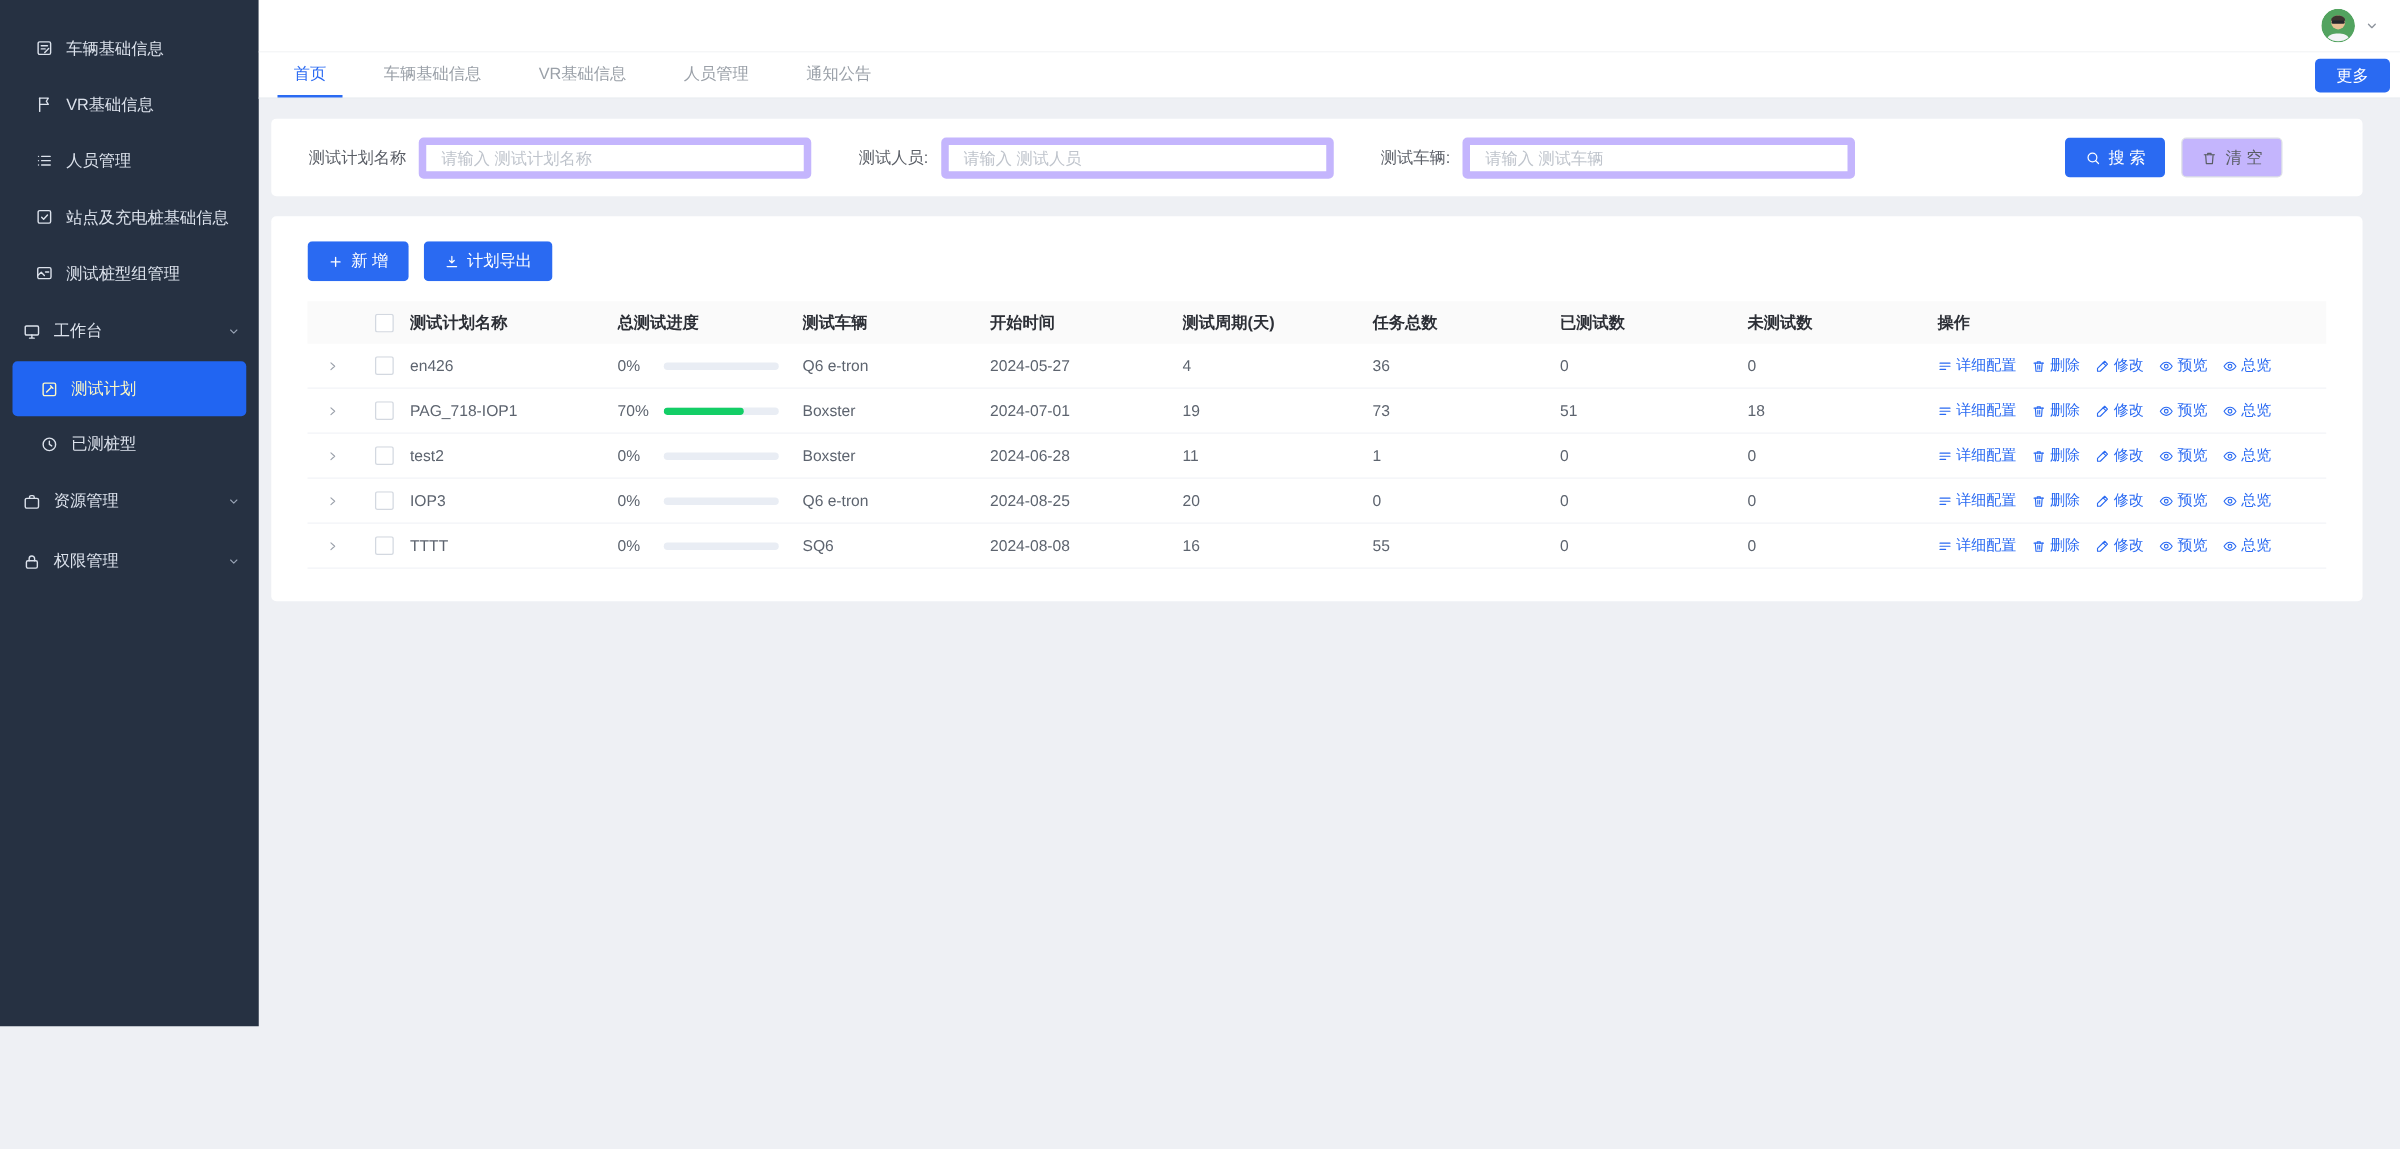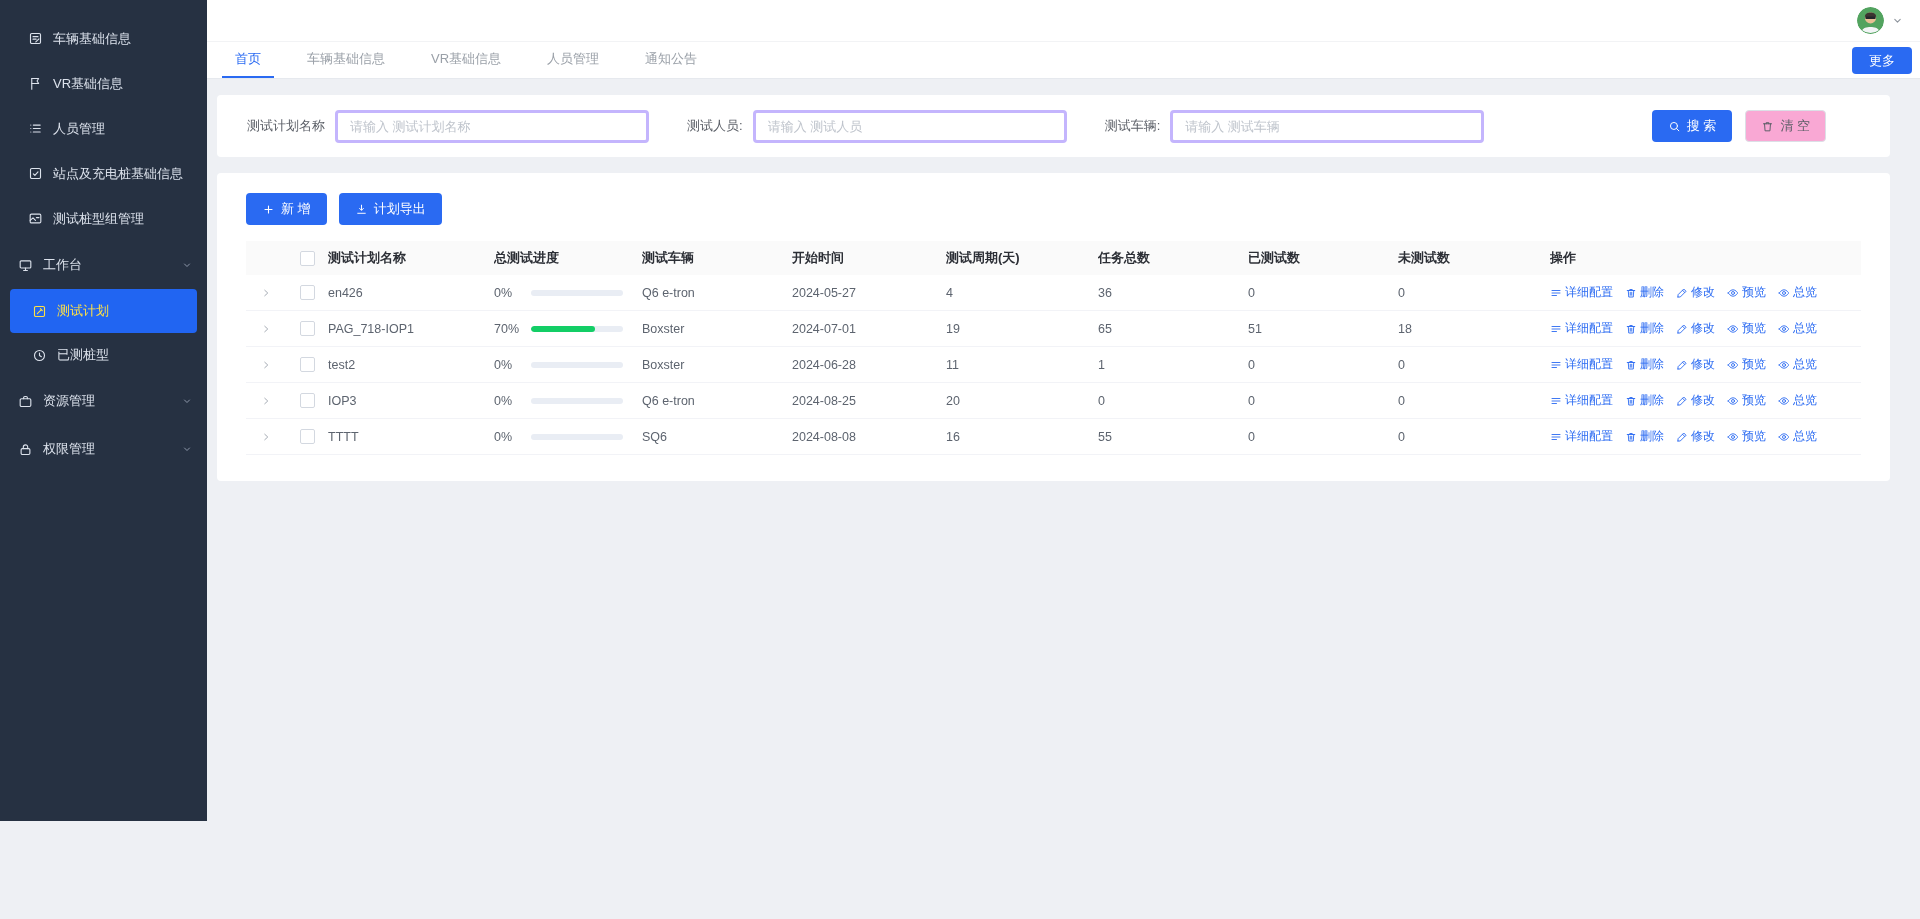--- a/index.html
+++ b/index.html
@@ -10,21 +10,21 @@
     background:#eef0f4; color:#303133;
   }
   .app { display:flex; width:1920px; height:821px; }
 
   
   .sidebar { width:207px; flex-shrink:0; background:#263142; padding-top:16px; height:100%; }
   .side-item { display:flex; align-items:center; gap:10px; height:45px; padding:0 14px 0 28px;
                color:#dce2ec; font-size:13px; cursor:pointer; white-space:nowrap; }
   .side-item.group { padding-left:18px; height:48px; }
   .side-item.sub { margin:0 10px; padding:0 10px 0 22px; border-radius:4px; height:44px; }
-  .side-item.active { background:#2165f2; color:#fde047; }
+  .side-item.active { background:#2165f2; color:#fef9c3; }
   .side-item .chev { margin-left:auto; color:#97a2b4; }
   .icon { display:inline-flex; }
   .icon svg { width:15px; height:15px; display:block; }
   .chev svg { width:12px; height:12px; }
 
   
   .main { flex:1; display:flex; flex-direction:column; min-width:0; }
   .topbar { height:42px; background:#fff; display:flex; align-items:center; justify-content:flex-end;
             padding:0 16px; gap:7px; border-bottom:1px solid #f2f3f5; }
   .avatar { width:27px; height:27px; border-radius:50%; overflow:hidden; cursor:pointer; }
@@ -42,29 +42,29 @@
               font-family:inherit; }
 
   .content { flex:1; padding:16px 30px 0 10px; min-height:0; }
 
   
   .filter-panel { background:#fff; border-radius:4px; height:62px; display:flex; align-items:center;
                   padding:0 64px 0 30px; }
   .filters { display:flex; align-items:center; gap:38px; }
   .filter-group { display:flex; align-items:center; gap:10px; }
   .filter-group label { font-size:13px; color:#5a5e66; white-space:nowrap; }
-  .filter-group input { width:314px; height:33px; border:3px solid #c4b5fd; border-radius:4px;
+  .filter-group input { width:314px; height:33px; border:6px solid #c4b5fd; border-radius:4px;
                         padding:0 12px; font-size:13px; color:#303133; outline:none; font-family:inherit; }
   .filter-group input::placeholder { color:#bfc4cc; }
   .filter-actions { margin-left:auto; display:flex; gap:13px; }
   .btn { display:inline-flex; align-items:center; gap:6px; height:32px; padding:0 15px; border-radius:4px;
          font-size:13px; cursor:pointer; border:1px solid transparent; font-family:inherit; white-space:nowrap; }
   .btn svg { width:13px; height:13px; }
   .btn.primary { background:#2a6af2; color:#fff; }
-  .btn.plain { background:#f9a8d4; color:#5a5e66; border-color:#dcdfe6; }
+  .btn.plain { background:#c4b5fd; color:#5a5e66; border-color:#dcdfe6; }
 
   
   .table-panel { background:#fff; border-radius:4px; margin-top:16px; padding:20px 29px 26px; }
   .toolbar { display:flex; gap:12px; }
   .table { margin-top:16px; }
   .grid-row { display:grid; align-items:center;
     grid-template-columns:40px 42px 166px 148px 150px 154px 152px 150px 150px 152px minmax(0,1fr); }
   .thead { background:#fafafa; height:34px; font-weight:bold; color:#2c2f36; font-size:13px; }
   .trow { height:36px; border-bottom:1px solid #f2f3f7; font-size:12.5px; color:#5d646f; }
   .cell { padding-right:8px; overflow:hidden; white-space:nowrap; }
@@ -395,21 +395,21 @@
                 <div class="cell">PAG_718-IOP1</div>
                 <div class="cell progress-cell">
                   <span class="pct">70%</span>
                   <span class="progress-track">
                     <span class="progress-fill" style="width: 70%;"></span>
                   </span>
                 </div>
                 <div class="cell">Boxster</div>
                 <div class="cell">2024-07-01</div>
                 <div class="cell">19</div>
-                <div class="cell">65</div>
+                <div class="cell">73</div>
                 <div class="cell">51</div>
                 <div class="cell">18</div>
                 <div class="cell actions-cell">
                   <span class="action-link">
                     <span class="icon">
                       <svg viewBox="0 0 24 24" fill="none" stroke="currentColor" stroke-width="1.8" stroke-linecap="round" stroke-linejoin="round">
                         <path d="M4 7h16M4 12h16M4 17h9"></path>
                       </svg>
                     </span>
                     <span>详细配置</span>

